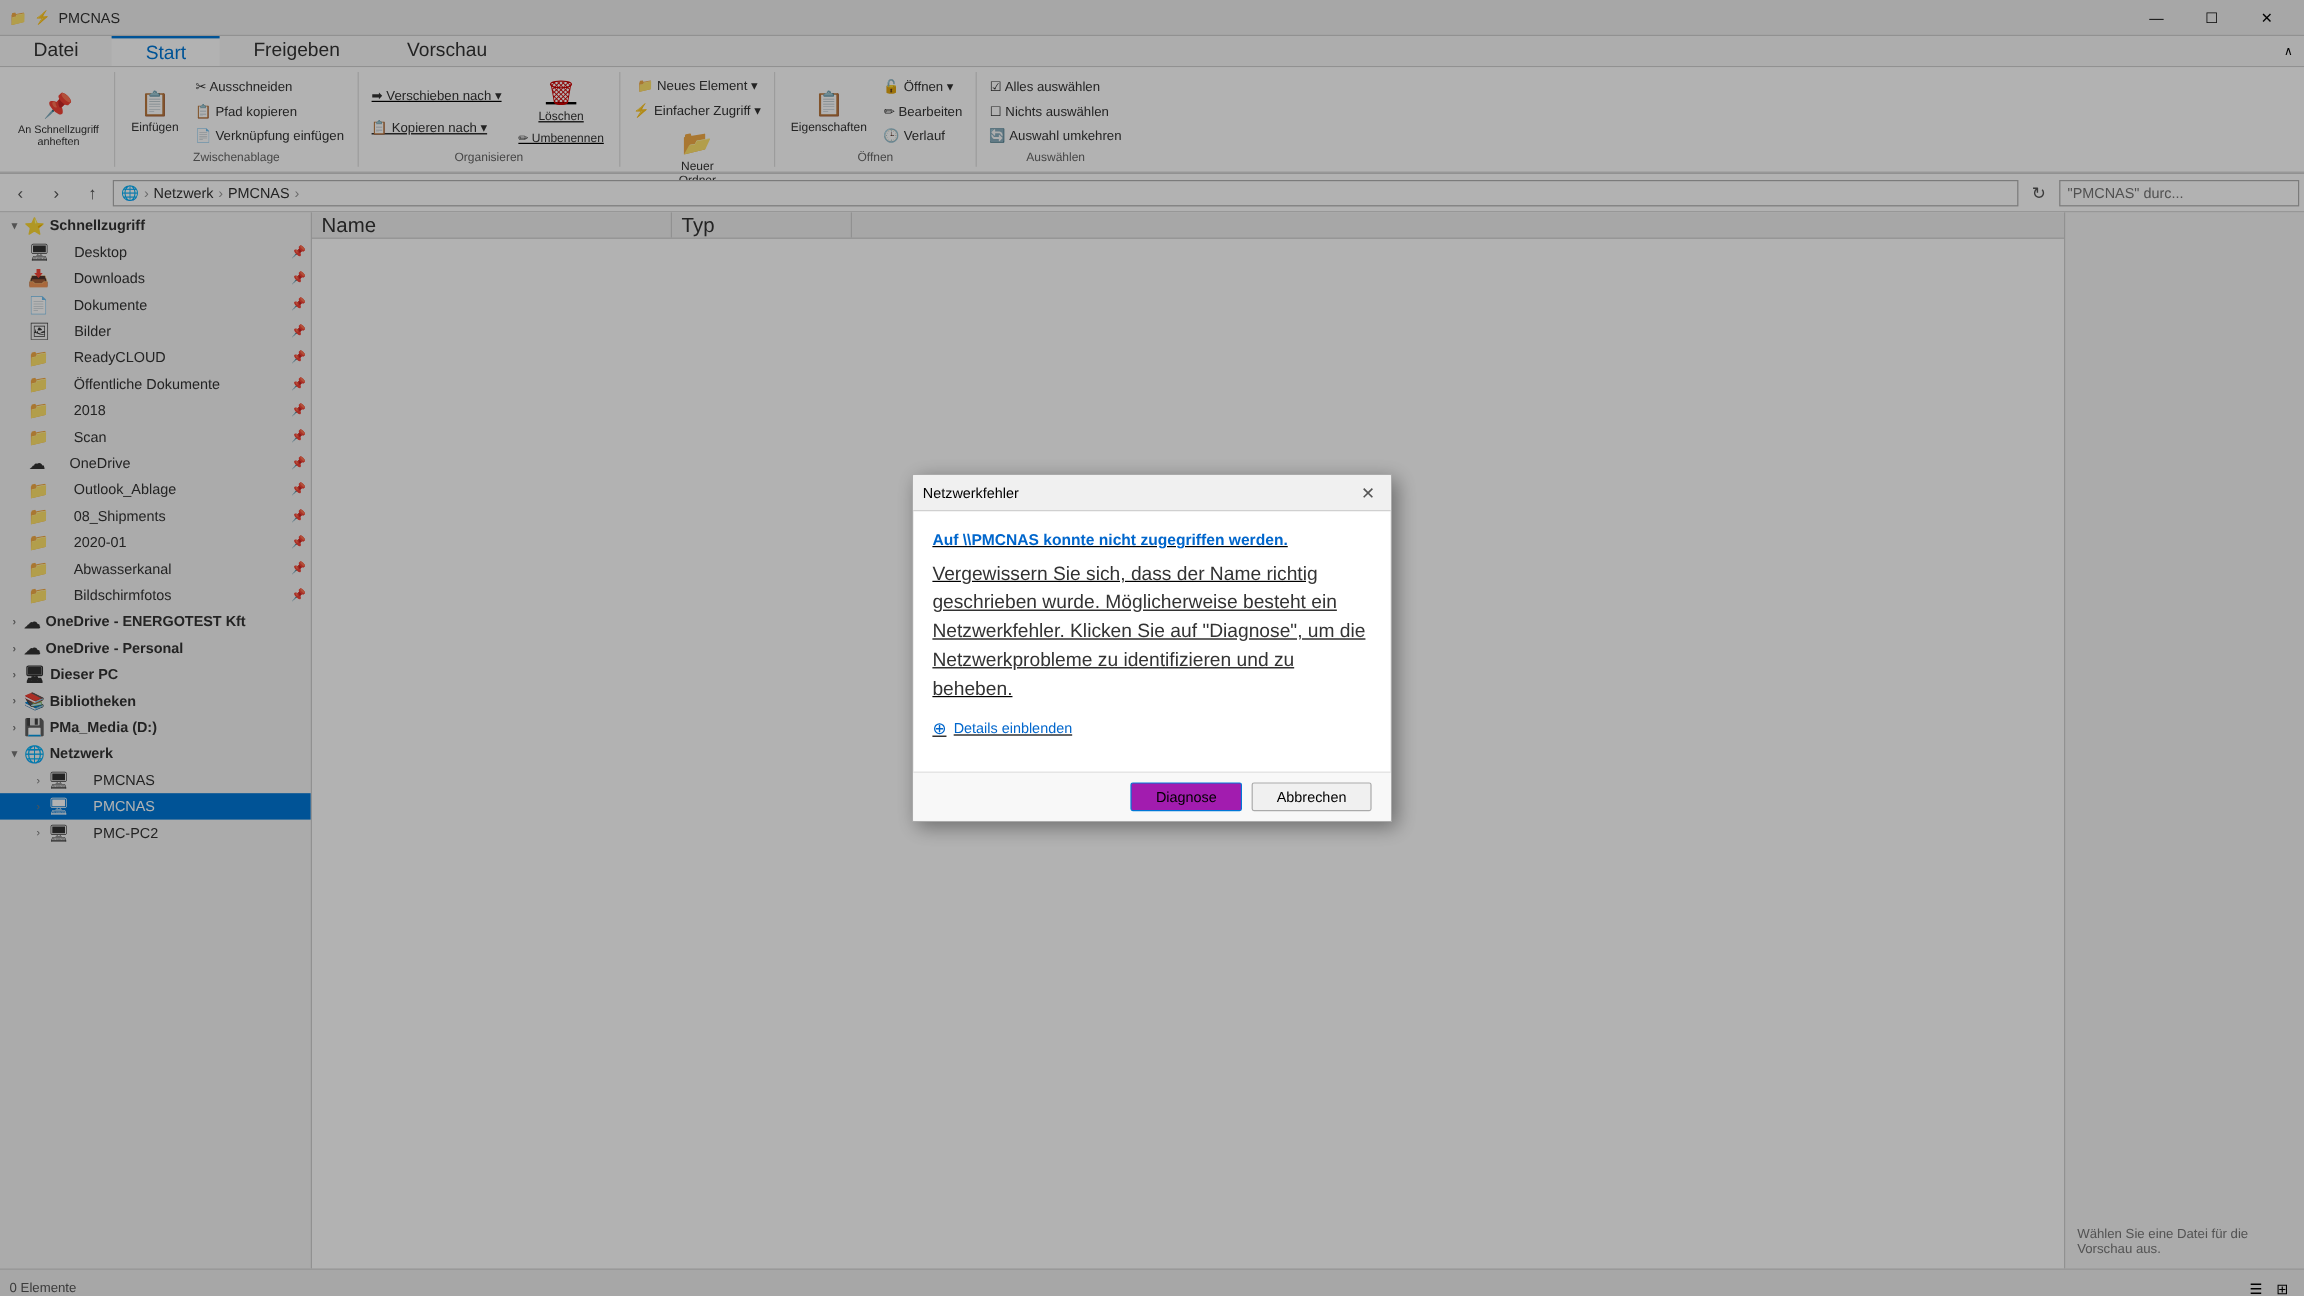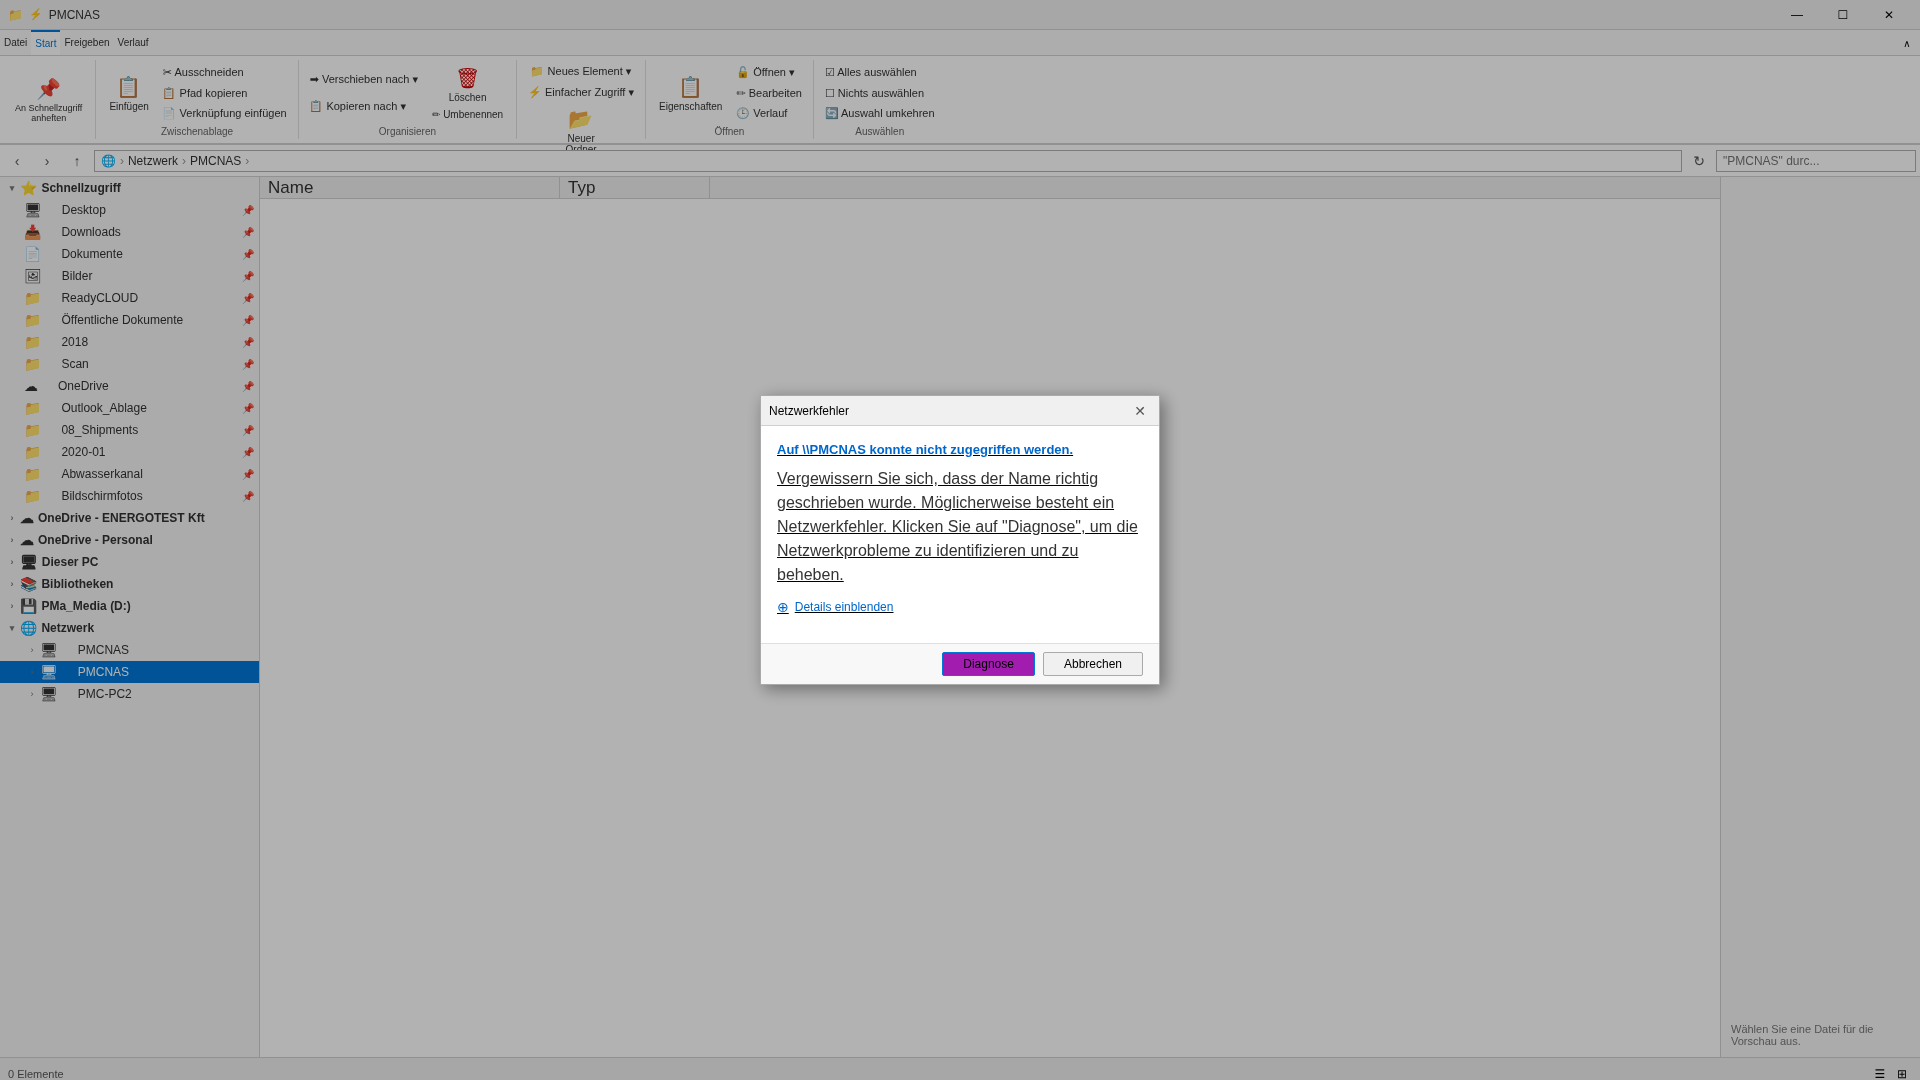--- a/index.html
+++ b/index.html
@@ -32,22 +32,22 @@
     .ribbon {
       background: #f8f8f8;
       border-bottom: 1px solid #d0d0d0;
     }
     .ribbon-tabs {
       display: flex;
       height: 26px;
       border-bottom: 1px solid #d0d0d0;
     }
     .ribbon-tab {
-      padding: 4px 4px;
-      font-size: 10px;
+      padding: 4px 28px;
+      font-size: 16px;
       cursor: pointer;
       border: none;
       background: transparent;
       color: #333;
     }
     .ribbon-tab.active {
       background: white;
       border-top: 2px solid #0078d7;
       color: #0078d7;
     }
@@ -372,21 +372,21 @@
     <button class="title-btn">☐</button>
     <button class="title-btn close">✕</button>
   </div>
 </div>
 
 <div class="ribbon">
   <div class="ribbon-tabs">
     <button class="ribbon-tab">Datei</button>
     <button class="ribbon-tab active">Start</button>
     <button class="ribbon-tab">Freigeben</button>
-    <button class="ribbon-tab">Verlauf</button>
+    <button class="ribbon-tab">Vorschau</button>
     <button class="title-btn" style="margin-left:auto; width:26px; height:26px; font-size:10px;">∧</button>
   </div>
   <div class="ribbon-content">
 
     <div class="ribbon-group">
       <div class="ribbon-buttons">
         <button class="ribbon-btn">
           <span class="ribbon-icon">📌</span>
           <span style="text-align:center; font-size:9px;">An Schnellzugriff<br>anheften</span>
         </button>
@@ -402,21 +402,21 @@
         <div class="ribbon-col">
           <button class="ribbon-btn-small">✂ Ausschneiden</button>
           <button class="ribbon-btn-small">📋 Pfad kopieren</button>
           <button class="ribbon-btn-small">📄 Verknüpfung einfügen</button>
         </div>
       </div>
       <span class="ribbon-group-label">Zwischenablage</span>
     </div>
 
     <div class="ribbon-group">
-      <div style="display:flex; align-items:center; gap:2px; flex:1;">
+      <div style="display:flex; align-items:center; gap:2px; flex:1;text-decoration:underline;">
         <div class="ribbon-col">
           <button class="ribbon-btn-small">➡ Verschieben nach ▾</button>
           <button class="ribbon-btn-small">📋 Kopieren nach ▾</button>
         </div>
         <div class="ribbon-col">
           <button class="ribbon-btn">
             <span class="ribbon-icon" style="color:#cc0000;">🗑</span>
             <span>Löschen</span>
           </button>
           <button class="ribbon-btn">

